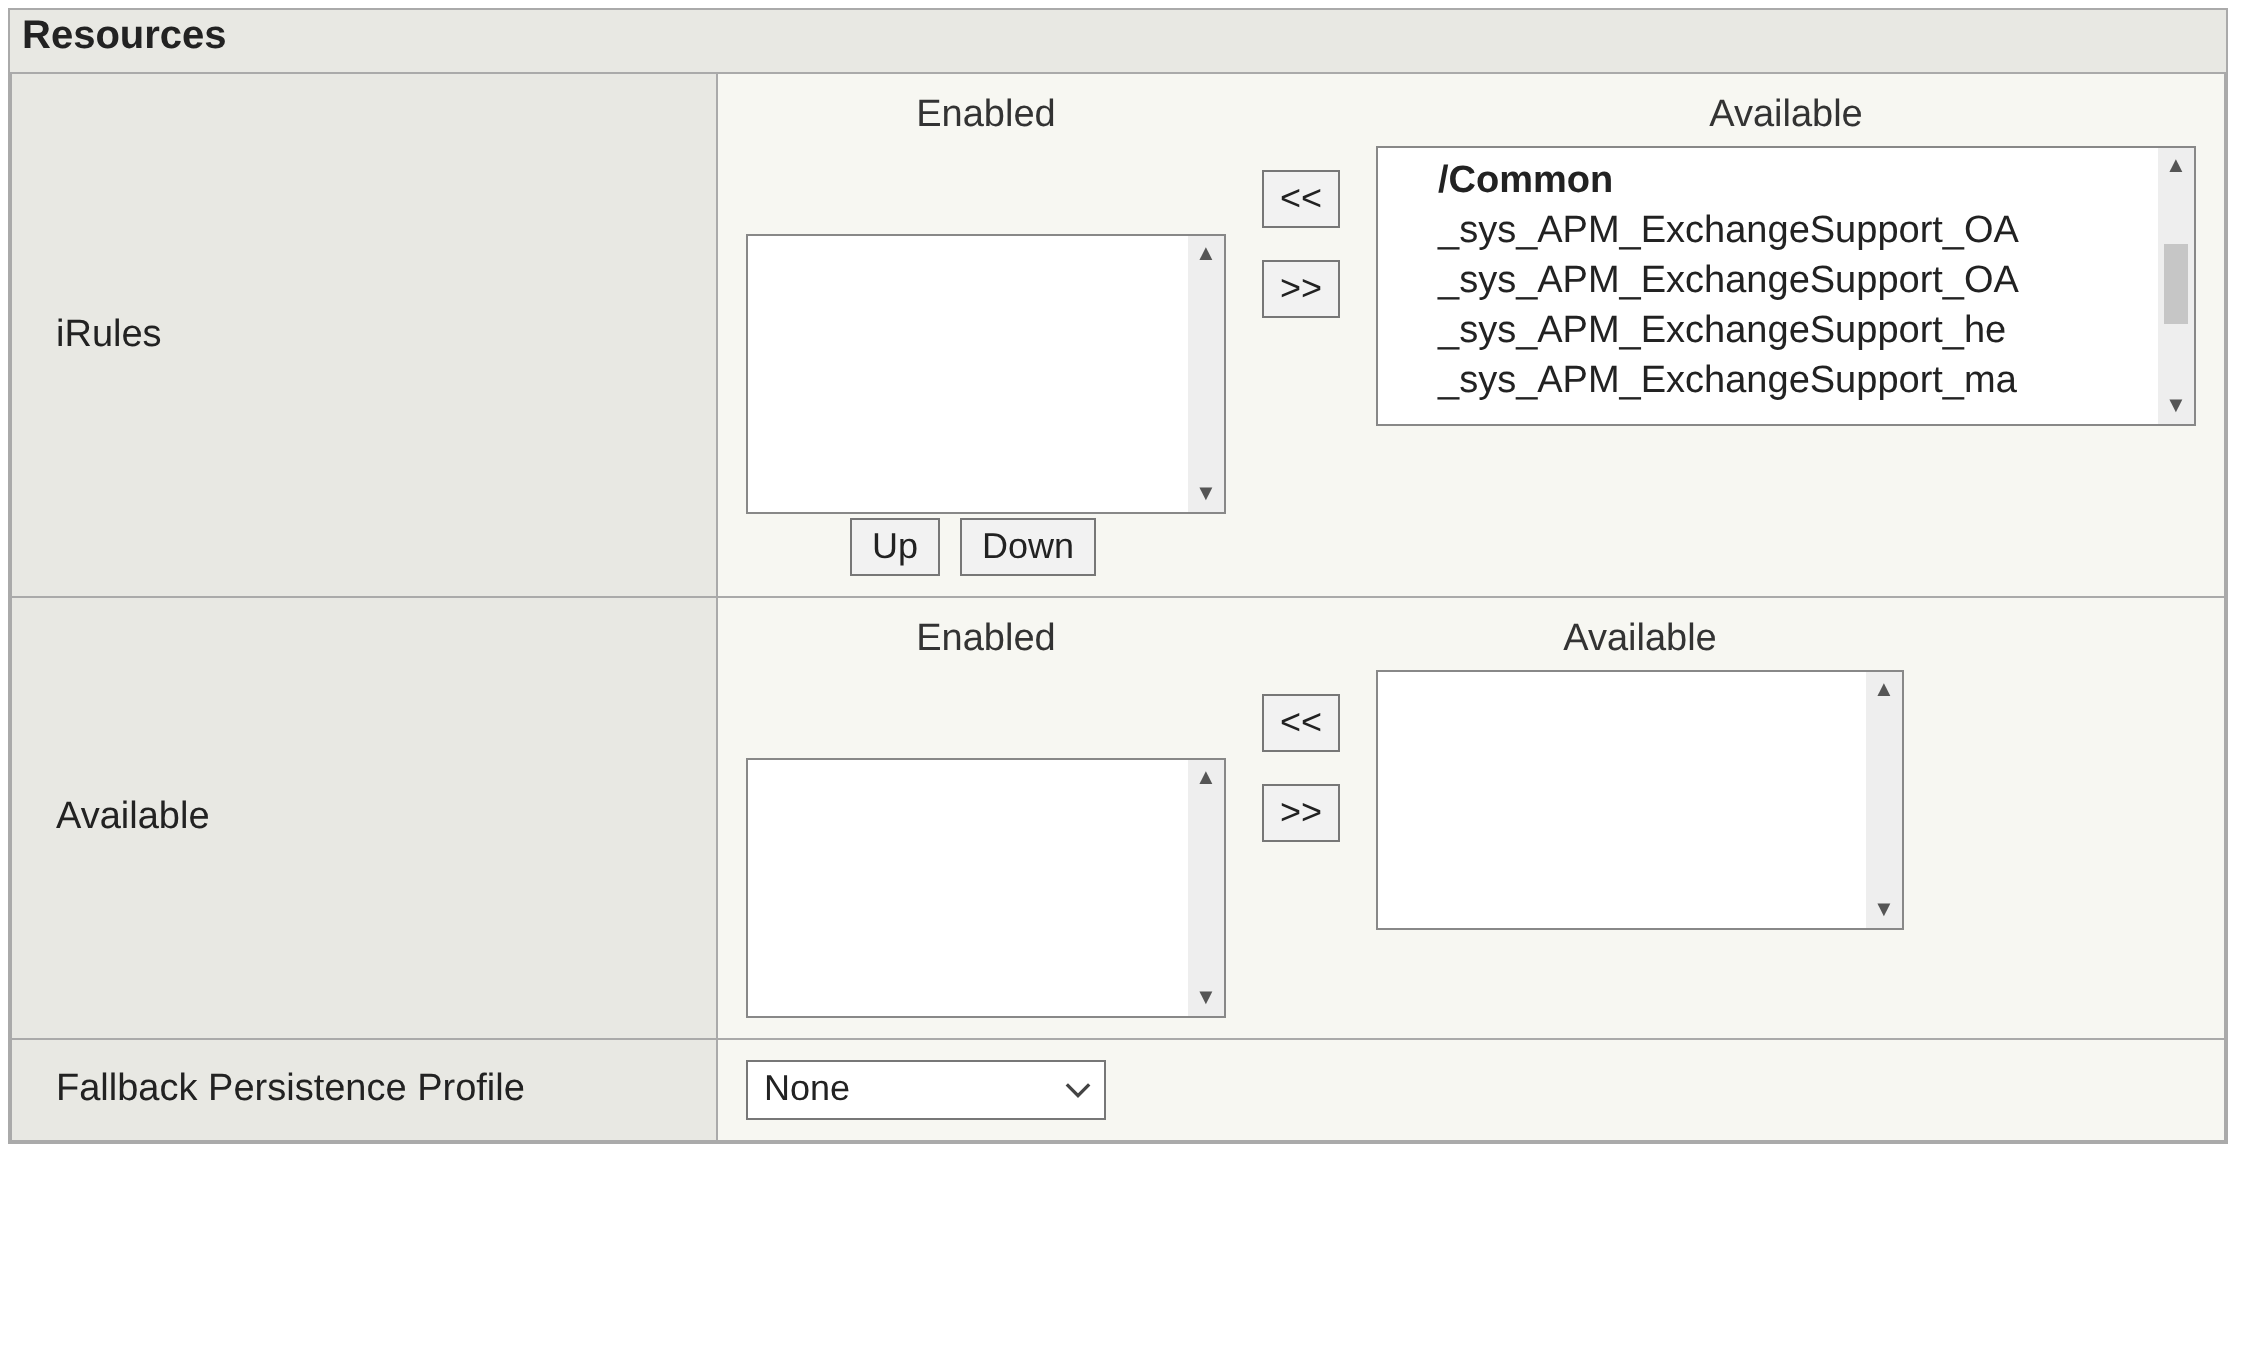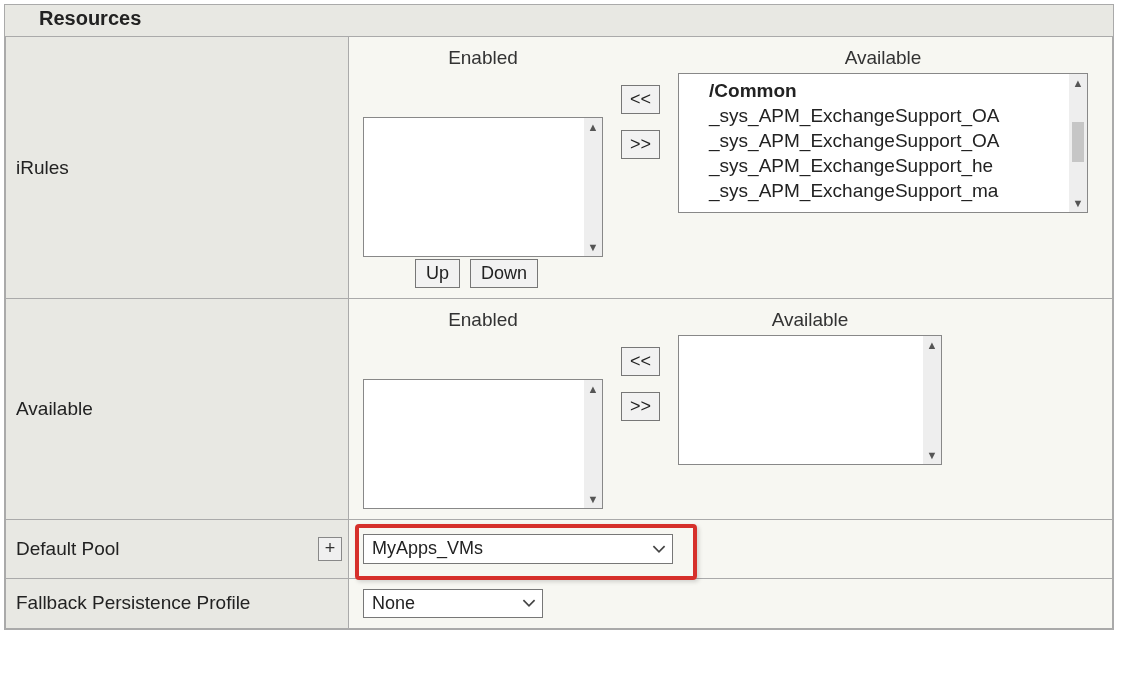--- a/index.html
+++ b/index.html
@@ -12,31 +12,30 @@
     width: 1108px;
     margin: 4px;
     border: 1px solid #aaa;
     background: #e8e8e3;
   }
   .legend {
     font-size: 20px;
     font-weight: bold;
     padding: 2px 6px 6px 6px;
     color: #222;
-    margin-left: 28px;
   }
   .section-table {
     width: 100%;
     border-collapse: collapse;
     border-top: 1px solid #aaa;
   }
   .section-table td.label-cell {
     background: #e8e8e3;
     border: 1px solid #aaa;
-    padding: 8px 10px;
+    padding: 8px 22px;
     font-size: 19px;
     color: #222;
     vertical-align: middle;
     width: 322px;
     position: relative;
   }
   .section-table td.content-cell {
     background: #f7f7f2;
     border: 1px solid #aaa;
     padding: 10px 14px;
@@ -264,39 +263,20 @@
               <div class="scrollbar noninteractive">
                 <div class="arrow">▲</div>
                 <div class="arrow">▼</div>
               </div>
             </div>
           </div>
         </div>
       </td>
     </tr>
 
-    <tr>
-      <td class="label-cell">
-        <span>Default Pool</span>
-        <div class="plus-btn">
-          <span>+</span>
-        </div>
-      </td>
-      <td class="content-cell" style="position:relative; padding-top:14px; padding-bottom:14px;">
-        <div class="select-wrap">
-          <div class="select-box" style="width:310px;">
-            <span>MyApps_VMs</span>
-            <svg class="caret-svg" viewBox="0 0 10 10">
-                  <path d="M1 3 L5 7 L9 3" stroke="#444" stroke-width="1.2" fill="none"></path>
-                </svg>
-          </div>
-          <div class="highlight-red" style="left:-8px; top:-10px; width:334px; height:48px;"></div>
-        </div>
-      </td>
-    </tr>
 
 
     <tr>
       <td class="label-cell">Fallback Persistence Profile</td>
       <td class="content-cell">
         <div class="select-wrap">
           <div class="select-box" style="width:180px;">
             <span>None</span>
             <svg class="caret-svg" viewBox="0 0 10 10">
                   <path d="M1 3 L5 7 L9 3" stroke="#444" stroke-width="1.2" fill="none"></path>

